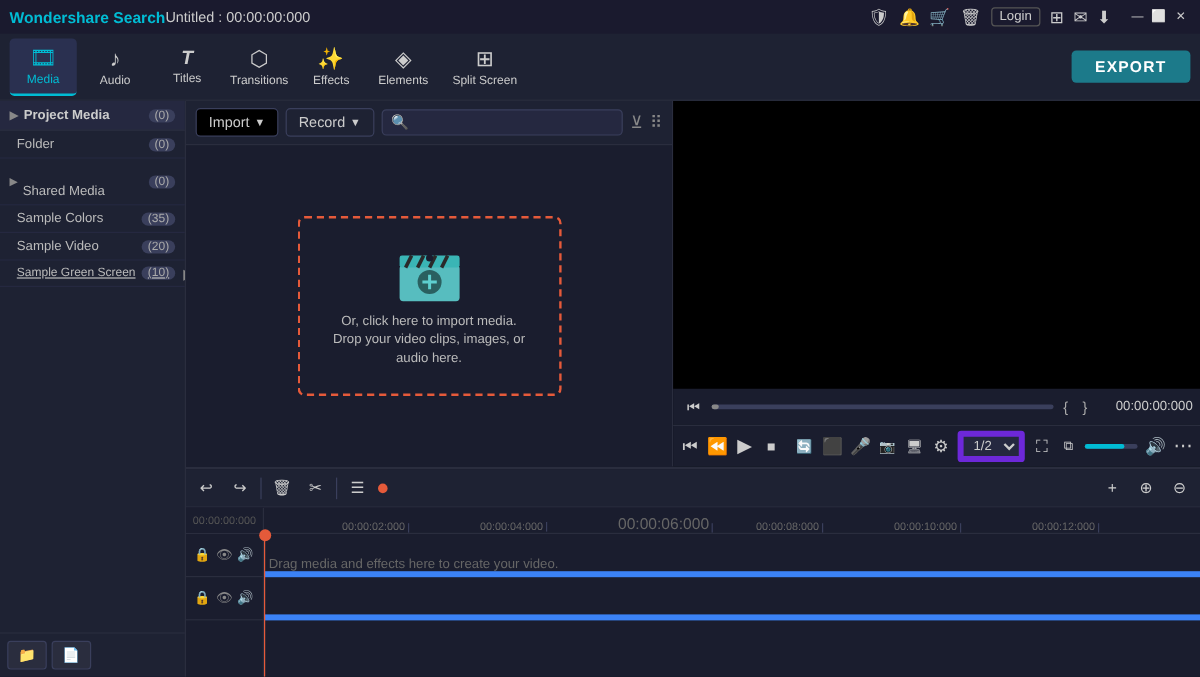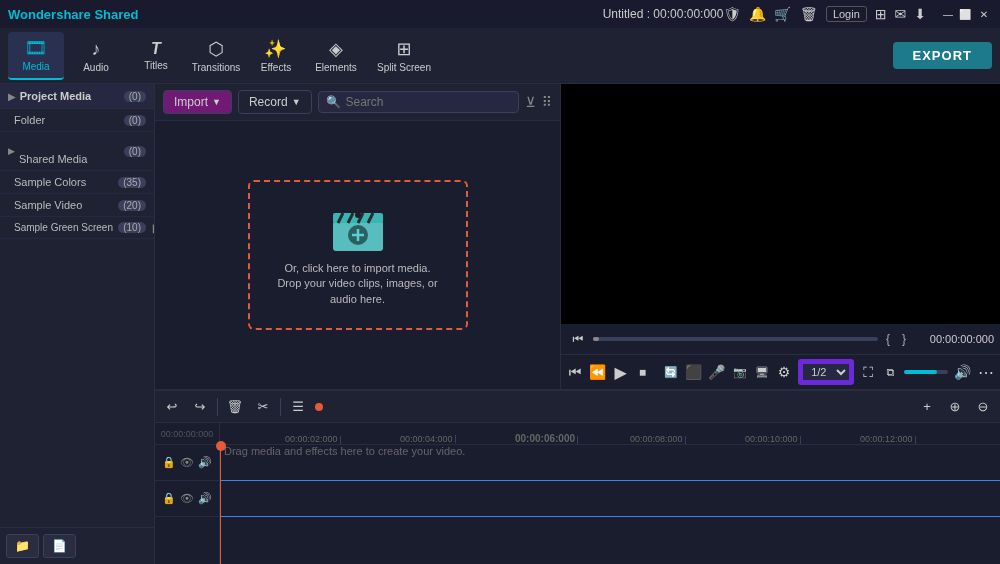--- a/index.html
+++ b/index.html
@@ -205,21 +205,21 @@
       align-items: center;
       padding: 6px 8px;
       background: #1e2233;
       border-bottom: 1px solid #2a2d3e;
       gap: 6px;
     }
     .import-btn {
       display: flex;
       align-items: center;
       gap: 4px;
-      background: #701a75;
+      background: #000000;
       border: 1px solid #3a3f5c;
       border-radius: 4px;
       color: #ccc;
       padding: 4px 10px;
       cursor: pointer;
       font-size: 12px;
     }
     .record-btn {
       display: flex;
       align-items: center;
@@ -460,23 +460,23 @@
     }
     .track-content-area {
       flex: 1;
       background: #1a1d2e;
       position: relative;
       display: flex;
       flex-direction: column;
     }
     .track-row {
       height: 36px;
-      border-bottom: 1px solid #3b82f6;
-      display: flex;
-      align-items: flex-start;
+      border-bottom: 5px solid #3b82f6;
+      display: flex;
+      align-items: flex-end;
       padding-left: 4px;
     }
     .track-row .drag-hint {
       color: #666;
       font-size: 11px;
     }
     .timeline-playhead {
       position: absolute;
       left: 65px;
       top: 0;
@@ -498,23 +498,23 @@
     
     ::-webkit-scrollbar { width: 4px; }
     ::-webkit-scrollbar-track { background: #1a1d2e; }
     ::-webkit-scrollbar-thumb { background: #3a3f5c; border-radius: 2px; }
   </style>
 </head>
 <body>
 
 <div class="titlebar">
   <div class="titlebar-left">
-    <span class="titlebar-logo">Wondershare Shared</span>
-  </div>
-  <div style="flex:1;text-align:right;">
+    <span class="titlebar-logo">Wondershare Search</span>
+  </div>
+  <div style="flex:1;text-align:left;">
     <span class="titlebar-title">Untitled : 00:00:00:000</span>
   </div>
   <div class="titlebar-right">
     <div class="titlebar-icons">
       <span>🛡</span>
       <span>🔔</span>
       <span>🛒</span>
       <span>🗑</span>
       <span style="font-size:11px;border:1px solid #555;padding:1px 6px;border-radius:3px;cursor:pointer;">Login</span>
       <span>⊞</span>
@@ -581,21 +581,21 @@
         <span class="badge">(0)</span>
       </div>
       <div class="panel-item">
         <span class="item-name">Sample Colors</span>
         <span class="badge">(35)</span>
       </div>
       <div class="panel-item">
         <span class="item-name">Sample Video</span>
         <span class="badge">(20)</span>
       </div>
-      <div class="panel-item" style="position:relative;">
+      <div class="panel-item" style="position:relative;text-decoration:underline;">
         <span class="item-name" style="font-size:10px;">Sample Green Screen</span>
         <span class="badge">(10)</span>
         <span style="position:absolute;right:-8px;top:50%;transform:translateY(-50%);color:#888;font-size:12px;">▶</span>
       </div>
     </div>
     <div class="panel-footer">
       <button title="New Folder">📁</button>
       <button title="New File">📄</button>
     </div>
   </div>
@@ -608,21 +608,20 @@
           <div class="import-btn">
             <span>Import</span>
             <span style="font-size:9px;">▼</span>
           </div>
           <div class="record-btn">
             <span>Record</span>
             <span style="font-size:9px;">▼</span>
           </div>
           <div class="search-box">
             <span style="color:#888;font-size:12px;">🔍</span>
-            <input type="text" style="" placeholder="Search">
           </div>
           <span style="color:#888;font-size:14px;cursor:pointer;">⊻</span>
           <span style="color:#888;font-size:14px;cursor:pointer;">⠿</span>
         </div>
         <div class="content-main">
           <div class="drop-area">
 
             <svg width="60" height="50" viewBox="0 0 60 50">
 
               <rect x="5" y="18" width="50" height="30" rx="3" fill="#5ecfcf" opacity="0.9"></rect>
@@ -711,21 +710,21 @@
         <div class="ruler-inner">
           <div class="ruler-mark" style="width:115px;">
             <span style="font-size:9px;color:#666;">00:00:02:000</span>
             <div class="ruler-tick" style="height:8px;"></div>
           </div>
           <div class="ruler-mark" style="width:115px;align-items:center;">
             <span style="font-size:9px;color:#666;">00:00:04:000</span>
             <div class="ruler-tick" style="height:8px;"></div>
           </div>
           <div class="ruler-mark" style="width:115px;">
-            <span style="font-size:10px;color:#666;font-weight:bold;">00:00:06:000</span>
+            <span style="font-size:13px;color:#666;">00:00:06:000</span>
             <div class="ruler-tick" style="height:8px;"></div>
           </div>
           <div class="ruler-mark" style="width:115px;">
             <span style="font-size:9px;color:#666;">00:00:08:000</span>
             <div class="ruler-tick" style="height:8px;"></div>
           </div>
           <div class="ruler-mark" style="width:115px;">
             <span style="font-size:9px;color:#666;">00:00:10:000</span>
             <div class="ruler-tick" style="height:8px;"></div>
           </div>

